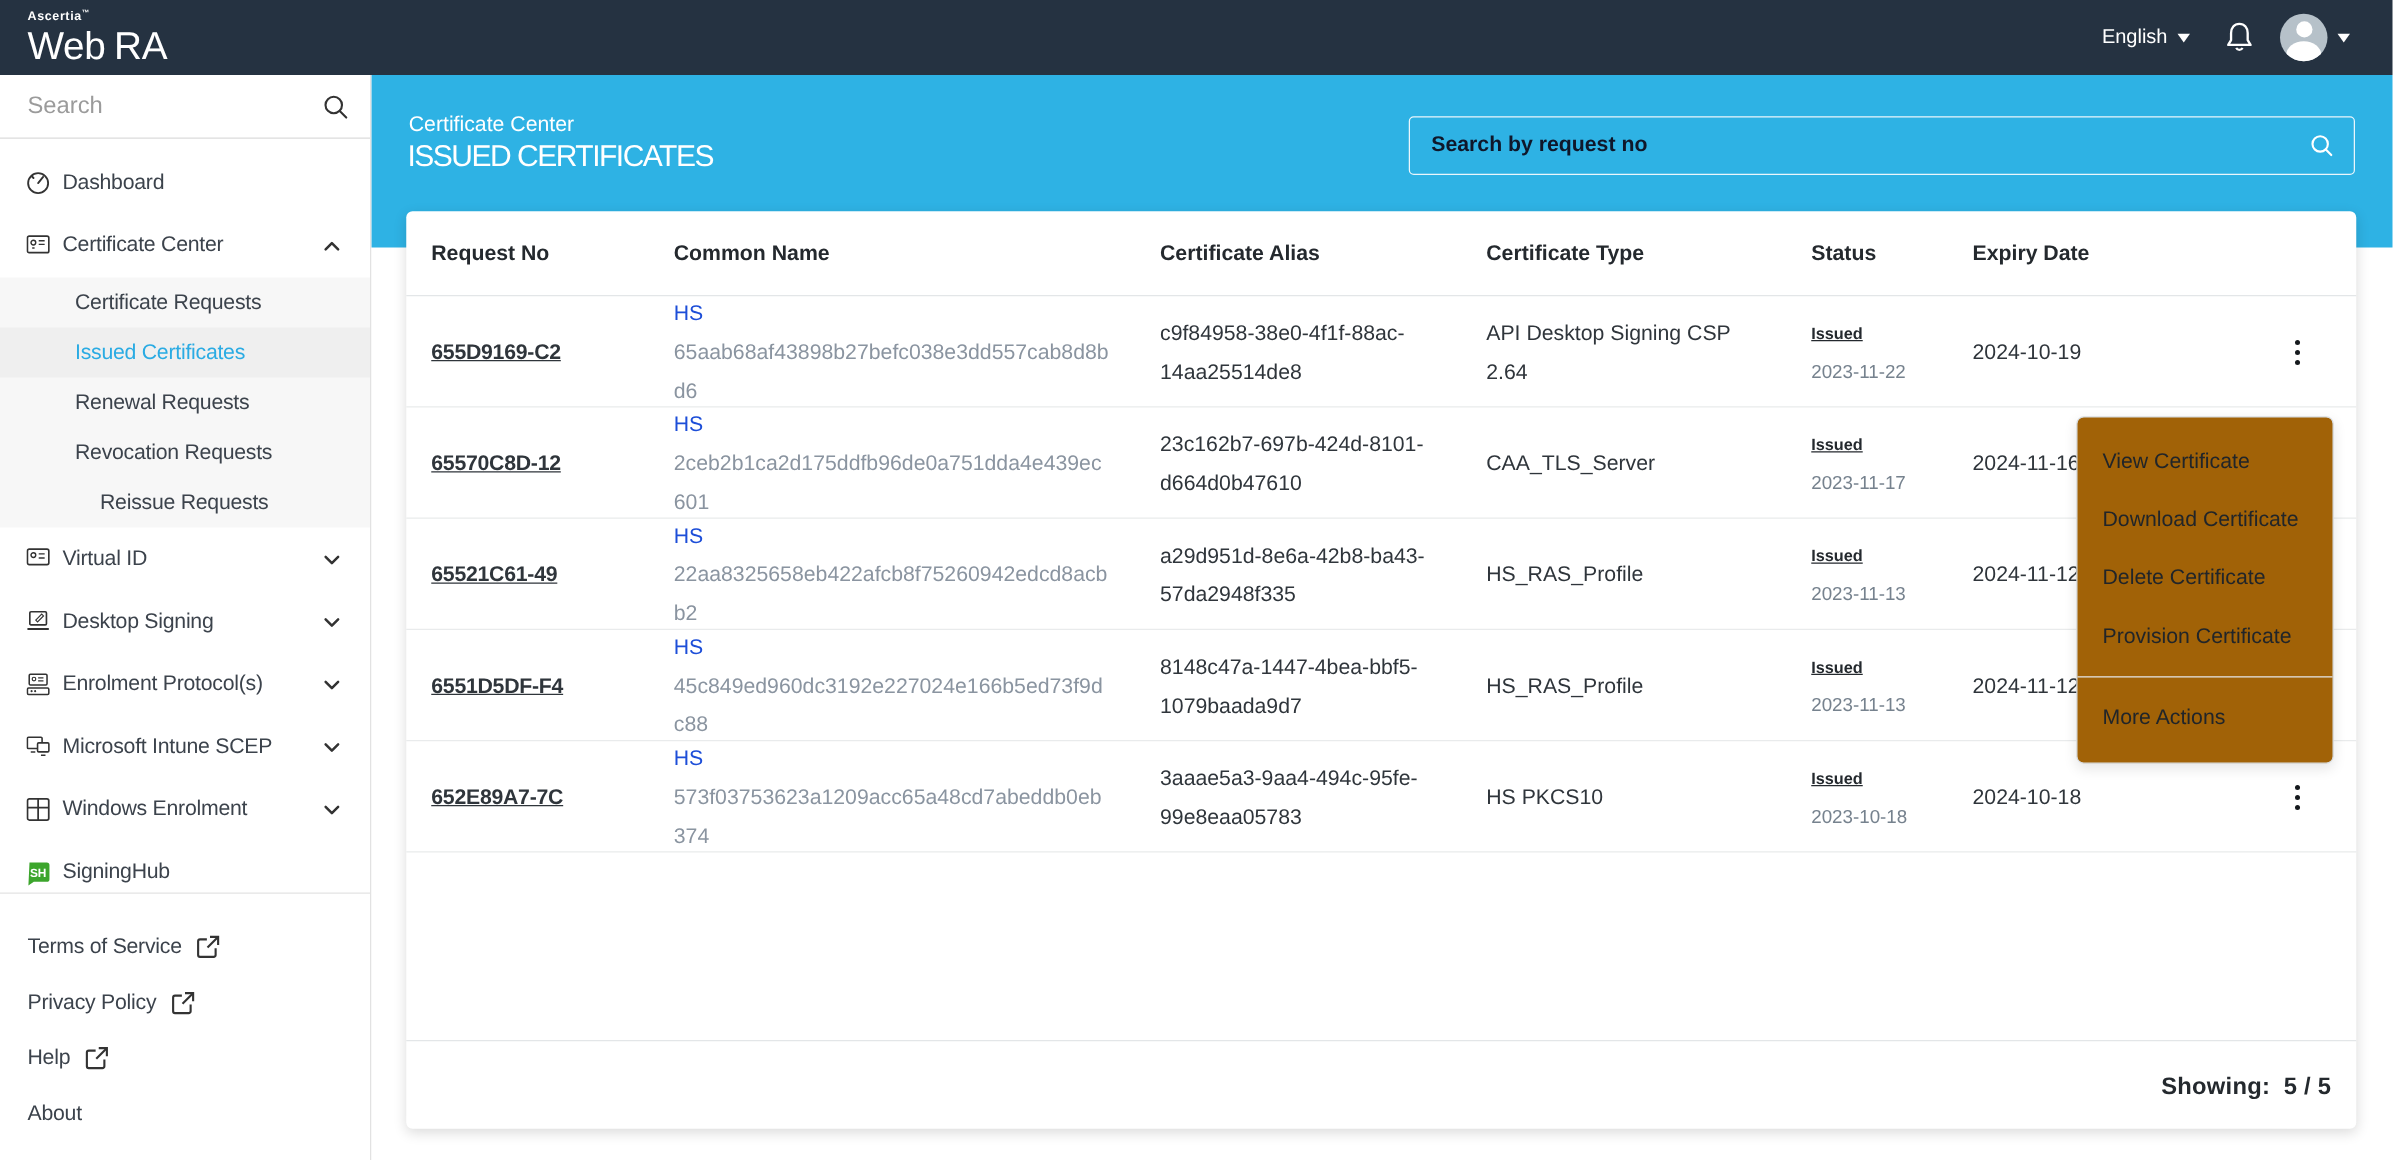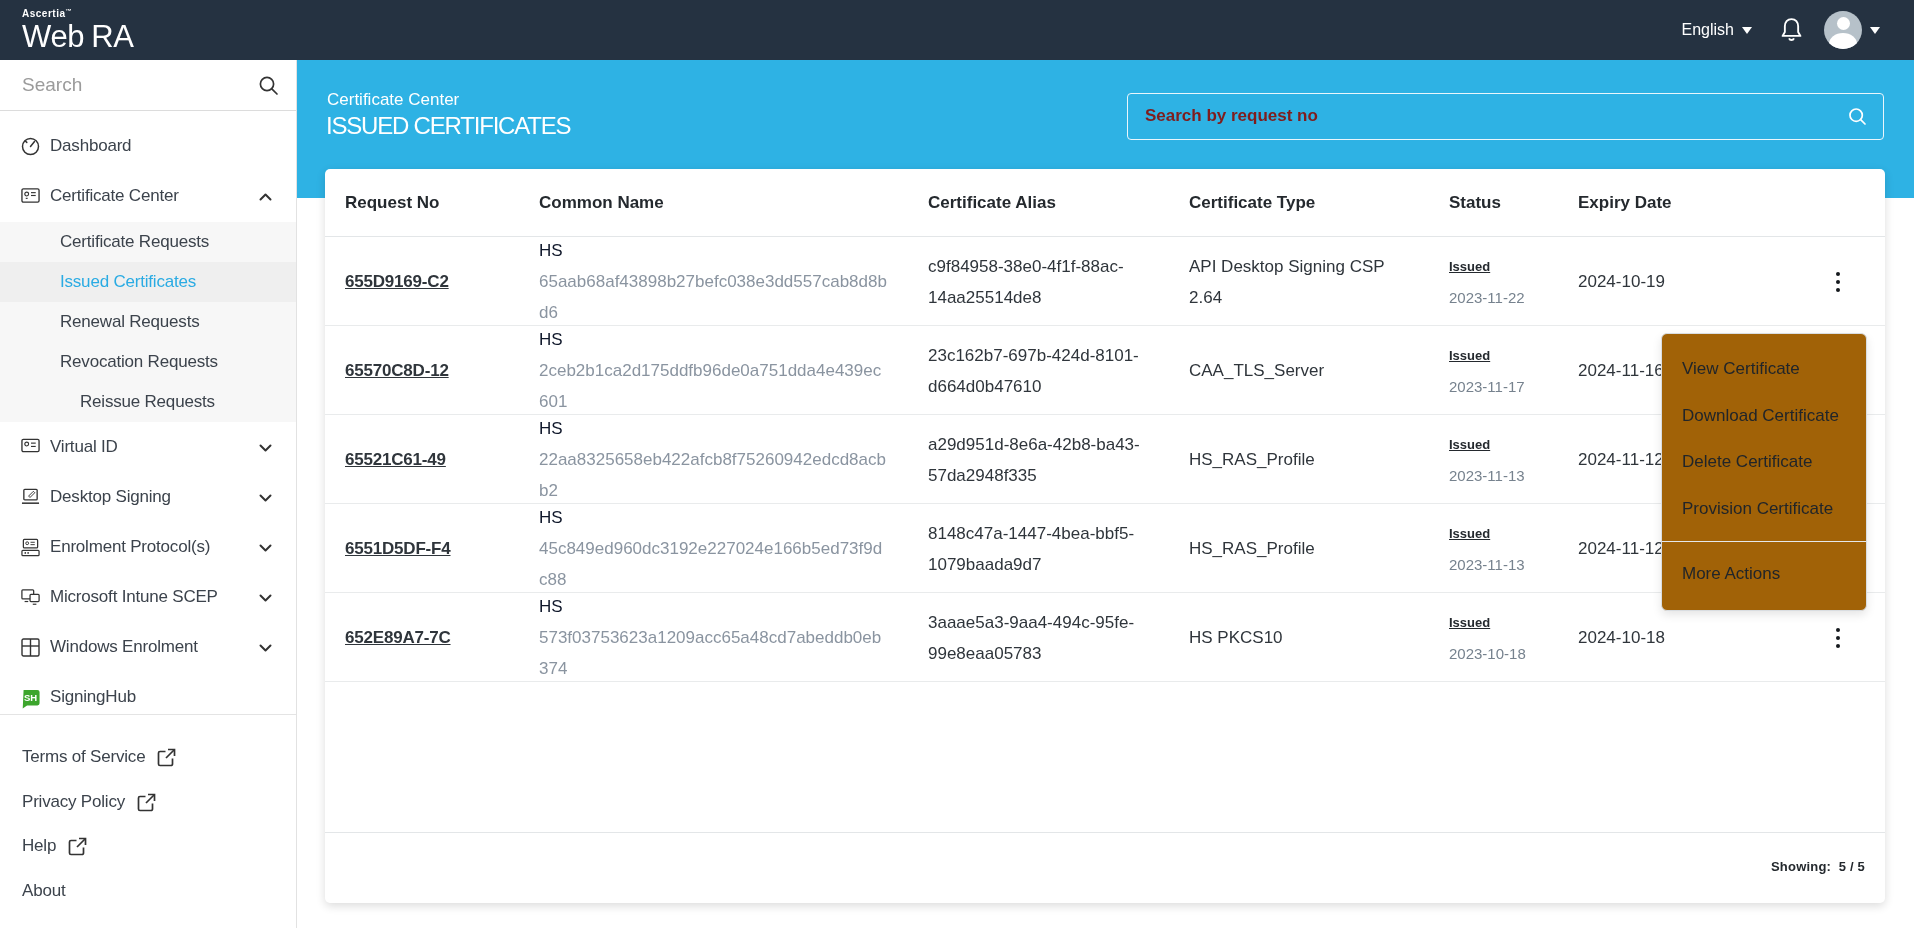--- a/index.html
+++ b/index.html
@@ -34,39 +34,39 @@
 .sitem.active{background:#efefef;color:#2aabe3;}
 .blink{position:absolute;left:0;width:100%;height:44px;display:flex;align-items:center;color:#3c434c;font-size:17px;letter-spacing:-.2px;padding-left:22px;}
 .blink svg{margin-left:12px;}
 #sdivider{position:absolute;left:0;top:654px;width:100%;border-top:1px solid #e4e4e4;}
 
 #main{position:absolute;left:297px;top:60px;width:1617px;height:868px;background:#fff;}
 #blue{position:absolute;left:0;top:0;width:1617px;height:138px;background:#2eb2e4;}
 #blue .sub{position:absolute;left:30px;top:30px;color:#fff;font-size:17px;}
 #blue .title{position:absolute;left:29px;top:52px;color:#fff;font-size:24px;letter-spacing:-1.2px;}
 #bsearch{position:absolute;left:830px;top:33px;width:757px;height:47px;border:1px solid #eaf6fc;border-radius:4px;}
-#bsearch .ph{position:absolute;left:17px;top:12px;color:#7f1d1d;font-size:17px;font-weight:bold;}
+#bsearch .ph{position:absolute;left:17px;top:12px;color:#0f172a;font-size:17px;font-weight:bold;}
 #bsearch svg{position:absolute;right:16px;top:13px;}
 
 #card{position:absolute;left:28px;top:109px;width:1560px;height:734px;background:#fff;border-radius:5px;box-shadow:0 3px 10px rgba(0,0,0,.14);}
 .thead{position:absolute;left:0;top:0;width:100%;height:68px;border-bottom:1px solid #e3e6e8;}
 .th{position:absolute;top:0;height:68px;display:flex;align-items:center;font-weight:bold;font-size:17px;color:#24292e;}
 .row{position:absolute;left:0;width:100%;height:89px;border-bottom:1px solid #e9ebec;}
 .cell{position:absolute;top:0;height:89px;display:flex;align-items:center;font-size:17px;color:#2f353b;line-height:31px;}
 .c1{left:20px;} .c2{left:214px;width:356px;} .c3{left:603px;width:236px;}
 .c4{left:864px;width:215px;} .c5{left:1124px;width:120px;} .c6{left:1253px;width:180px;}
 .reqlink{font-weight:bold;text-decoration:underline;color:#2f353b;letter-spacing:-.2px;}
 .gray{color:#8a94a0;}
-.hs{color:#0f172a;}
+.hs{color:#1d4ed8;}
 .status b{display:block;font-size:13px;color:#24292e;text-decoration:underline;}
 .status span{display:block;font-size:15px;color:#76828e;}
 .kebab{position:absolute;left:1511px;top:0;height:89px;display:flex;align-items:center;}
 .kdots{width:4px;height:4px;border-radius:50%;background:#15191d;box-shadow:0 -8px 0 #15191d,0 8px 0 #15191d;}
 #tfoot{position:absolute;left:0;top:663px;width:100%;height:71px;border-top:1px solid #e3e6e8;}
-#tfoot .show{position:absolute;right:20px;top:26px;font-size:13px;font-weight:bold;color:#24292e;letter-spacing:.2px;}
+#tfoot .show{position:absolute;right:20px;top:26px;font-size:19px;font-weight:bold;color:#24292e;letter-spacing:.2px;}
 
 #menu{position:absolute;left:1364px;top:273px;width:206px;height:278px;background:#a16207;border:1px solid #d9dde1;border-radius:6px;box-shadow:0 4px 10px rgba(0,0,0,.10);z-index:10;padding-top:12px;}
 #menu .mi{height:46.5px;display:flex;align-items:center;padding-left:20px;font-size:17px;color:#212529;}
 #menu .div{border-top:1px solid #e6e8ea;margin:9px 0 9px 0;}
 </style>
 </head>
 <body>
 
 <div id="nav">
   <div id="logo">

